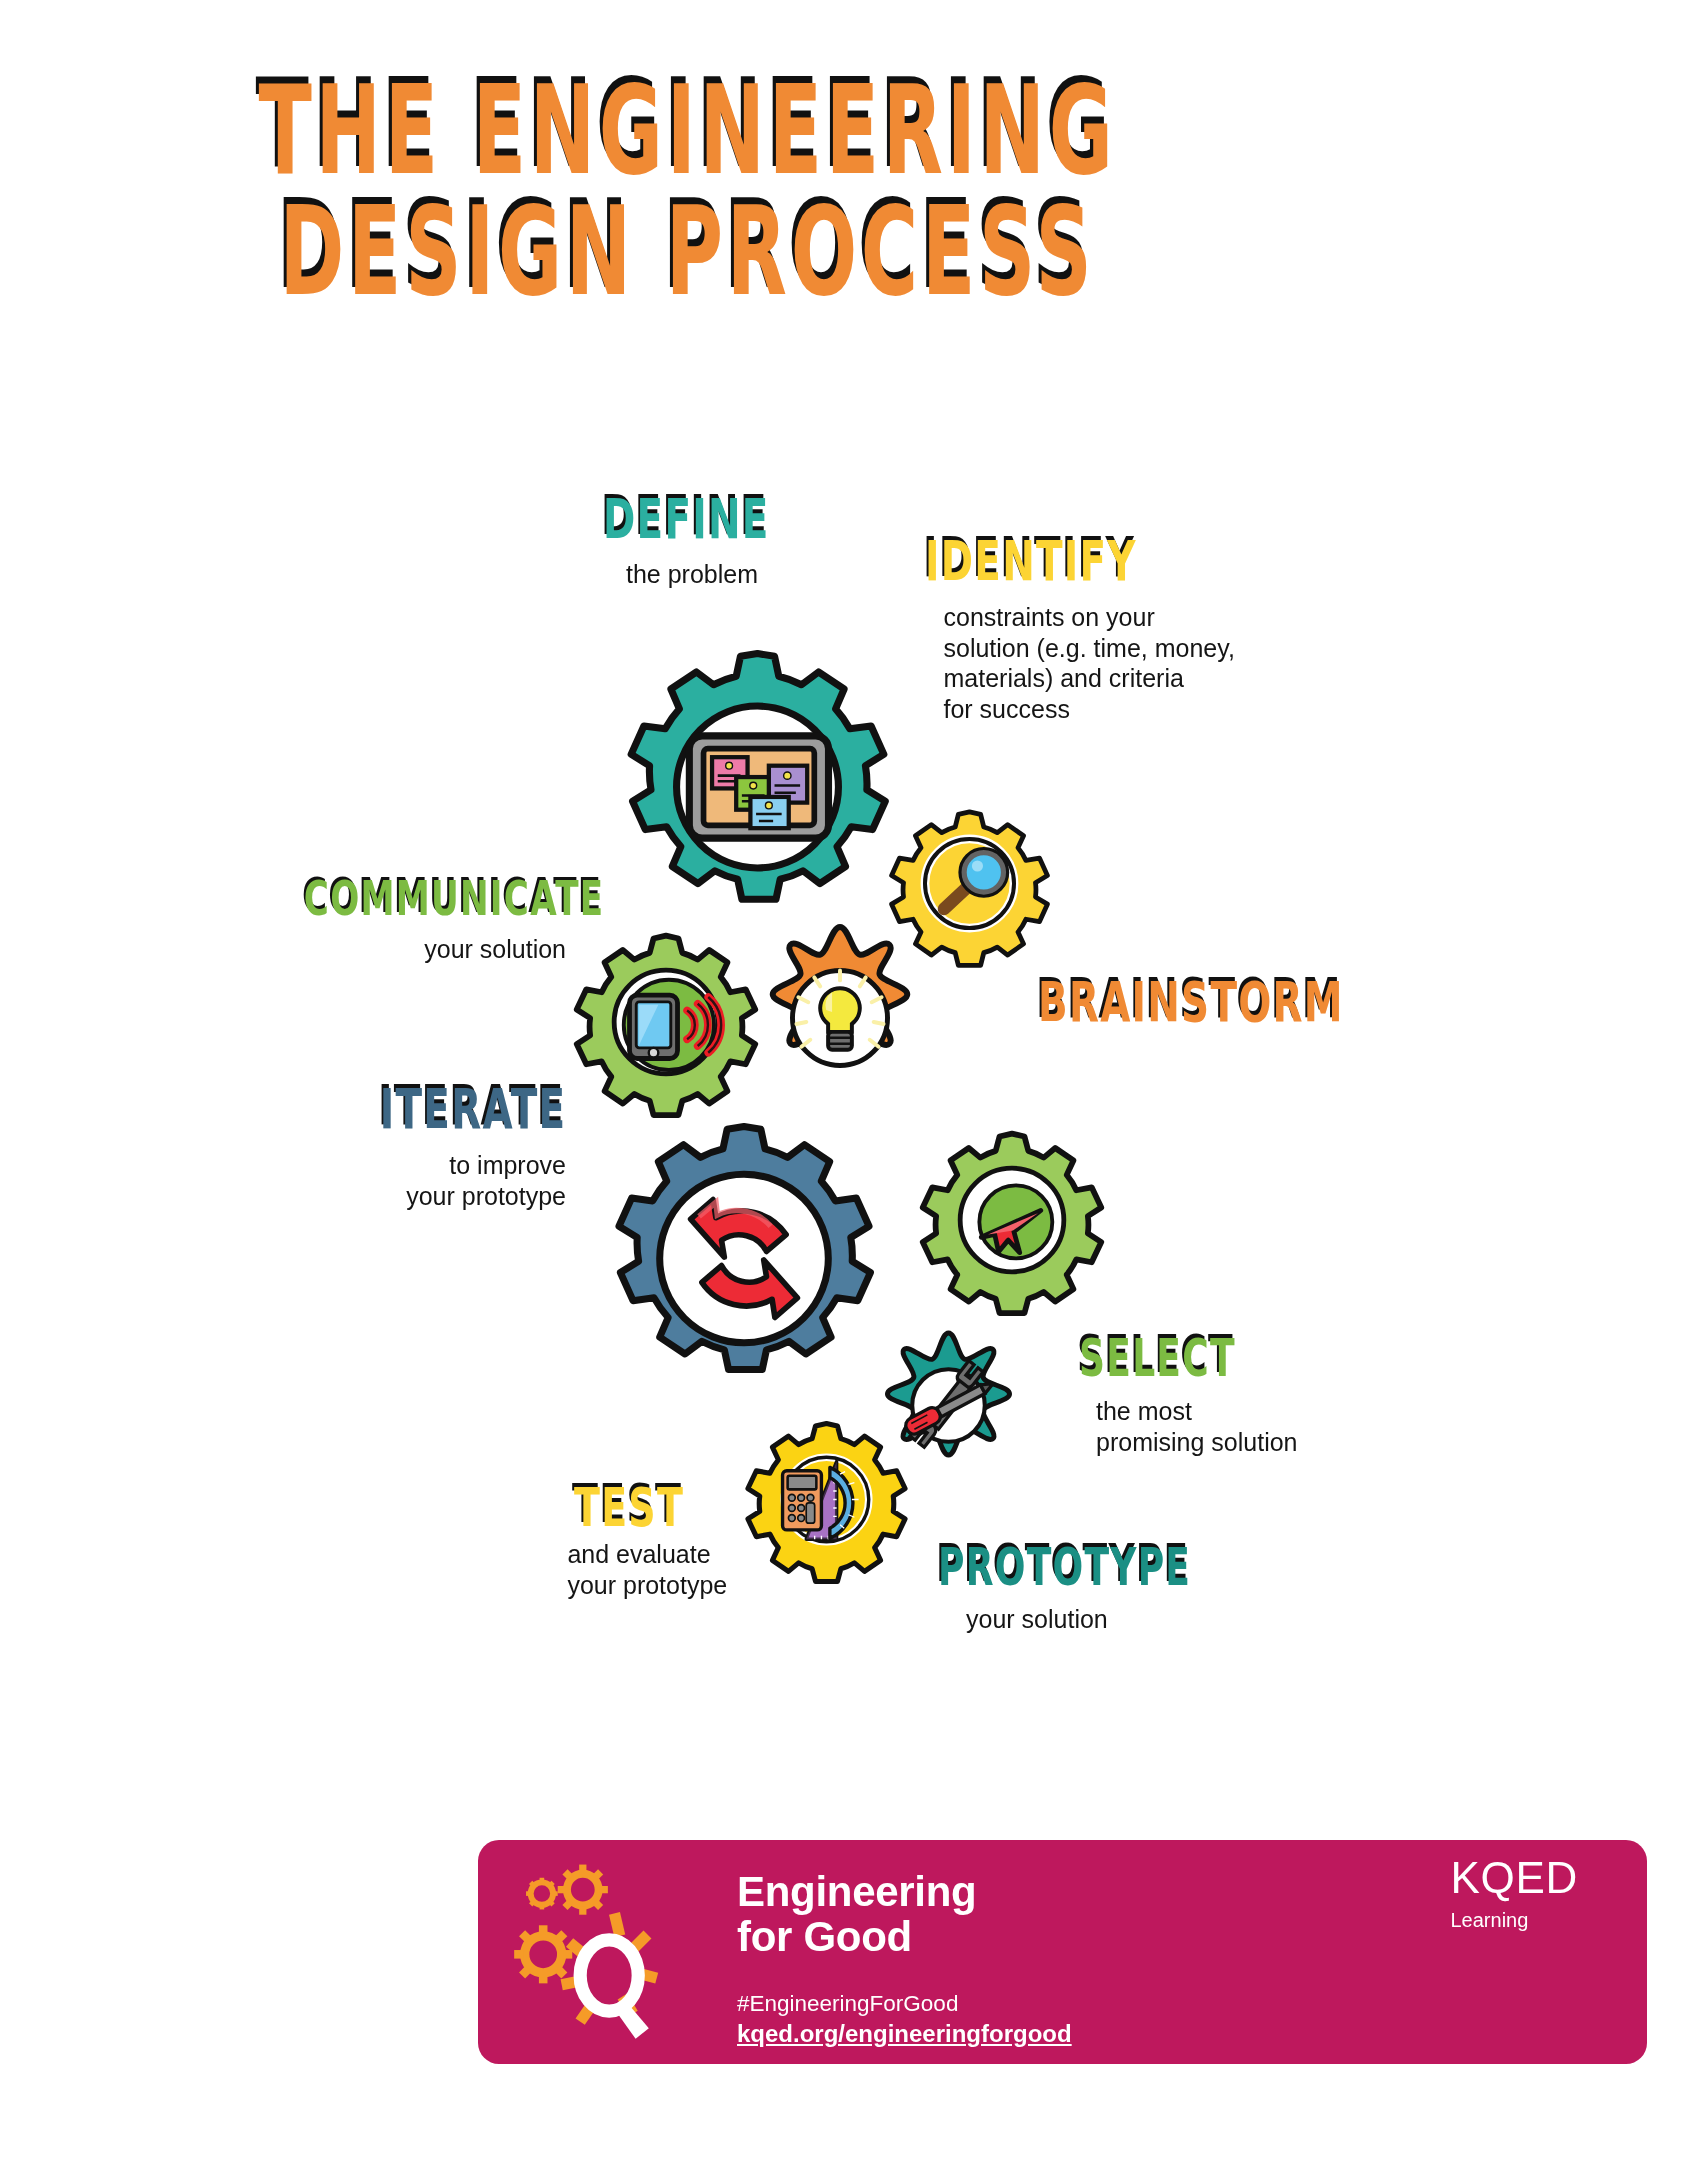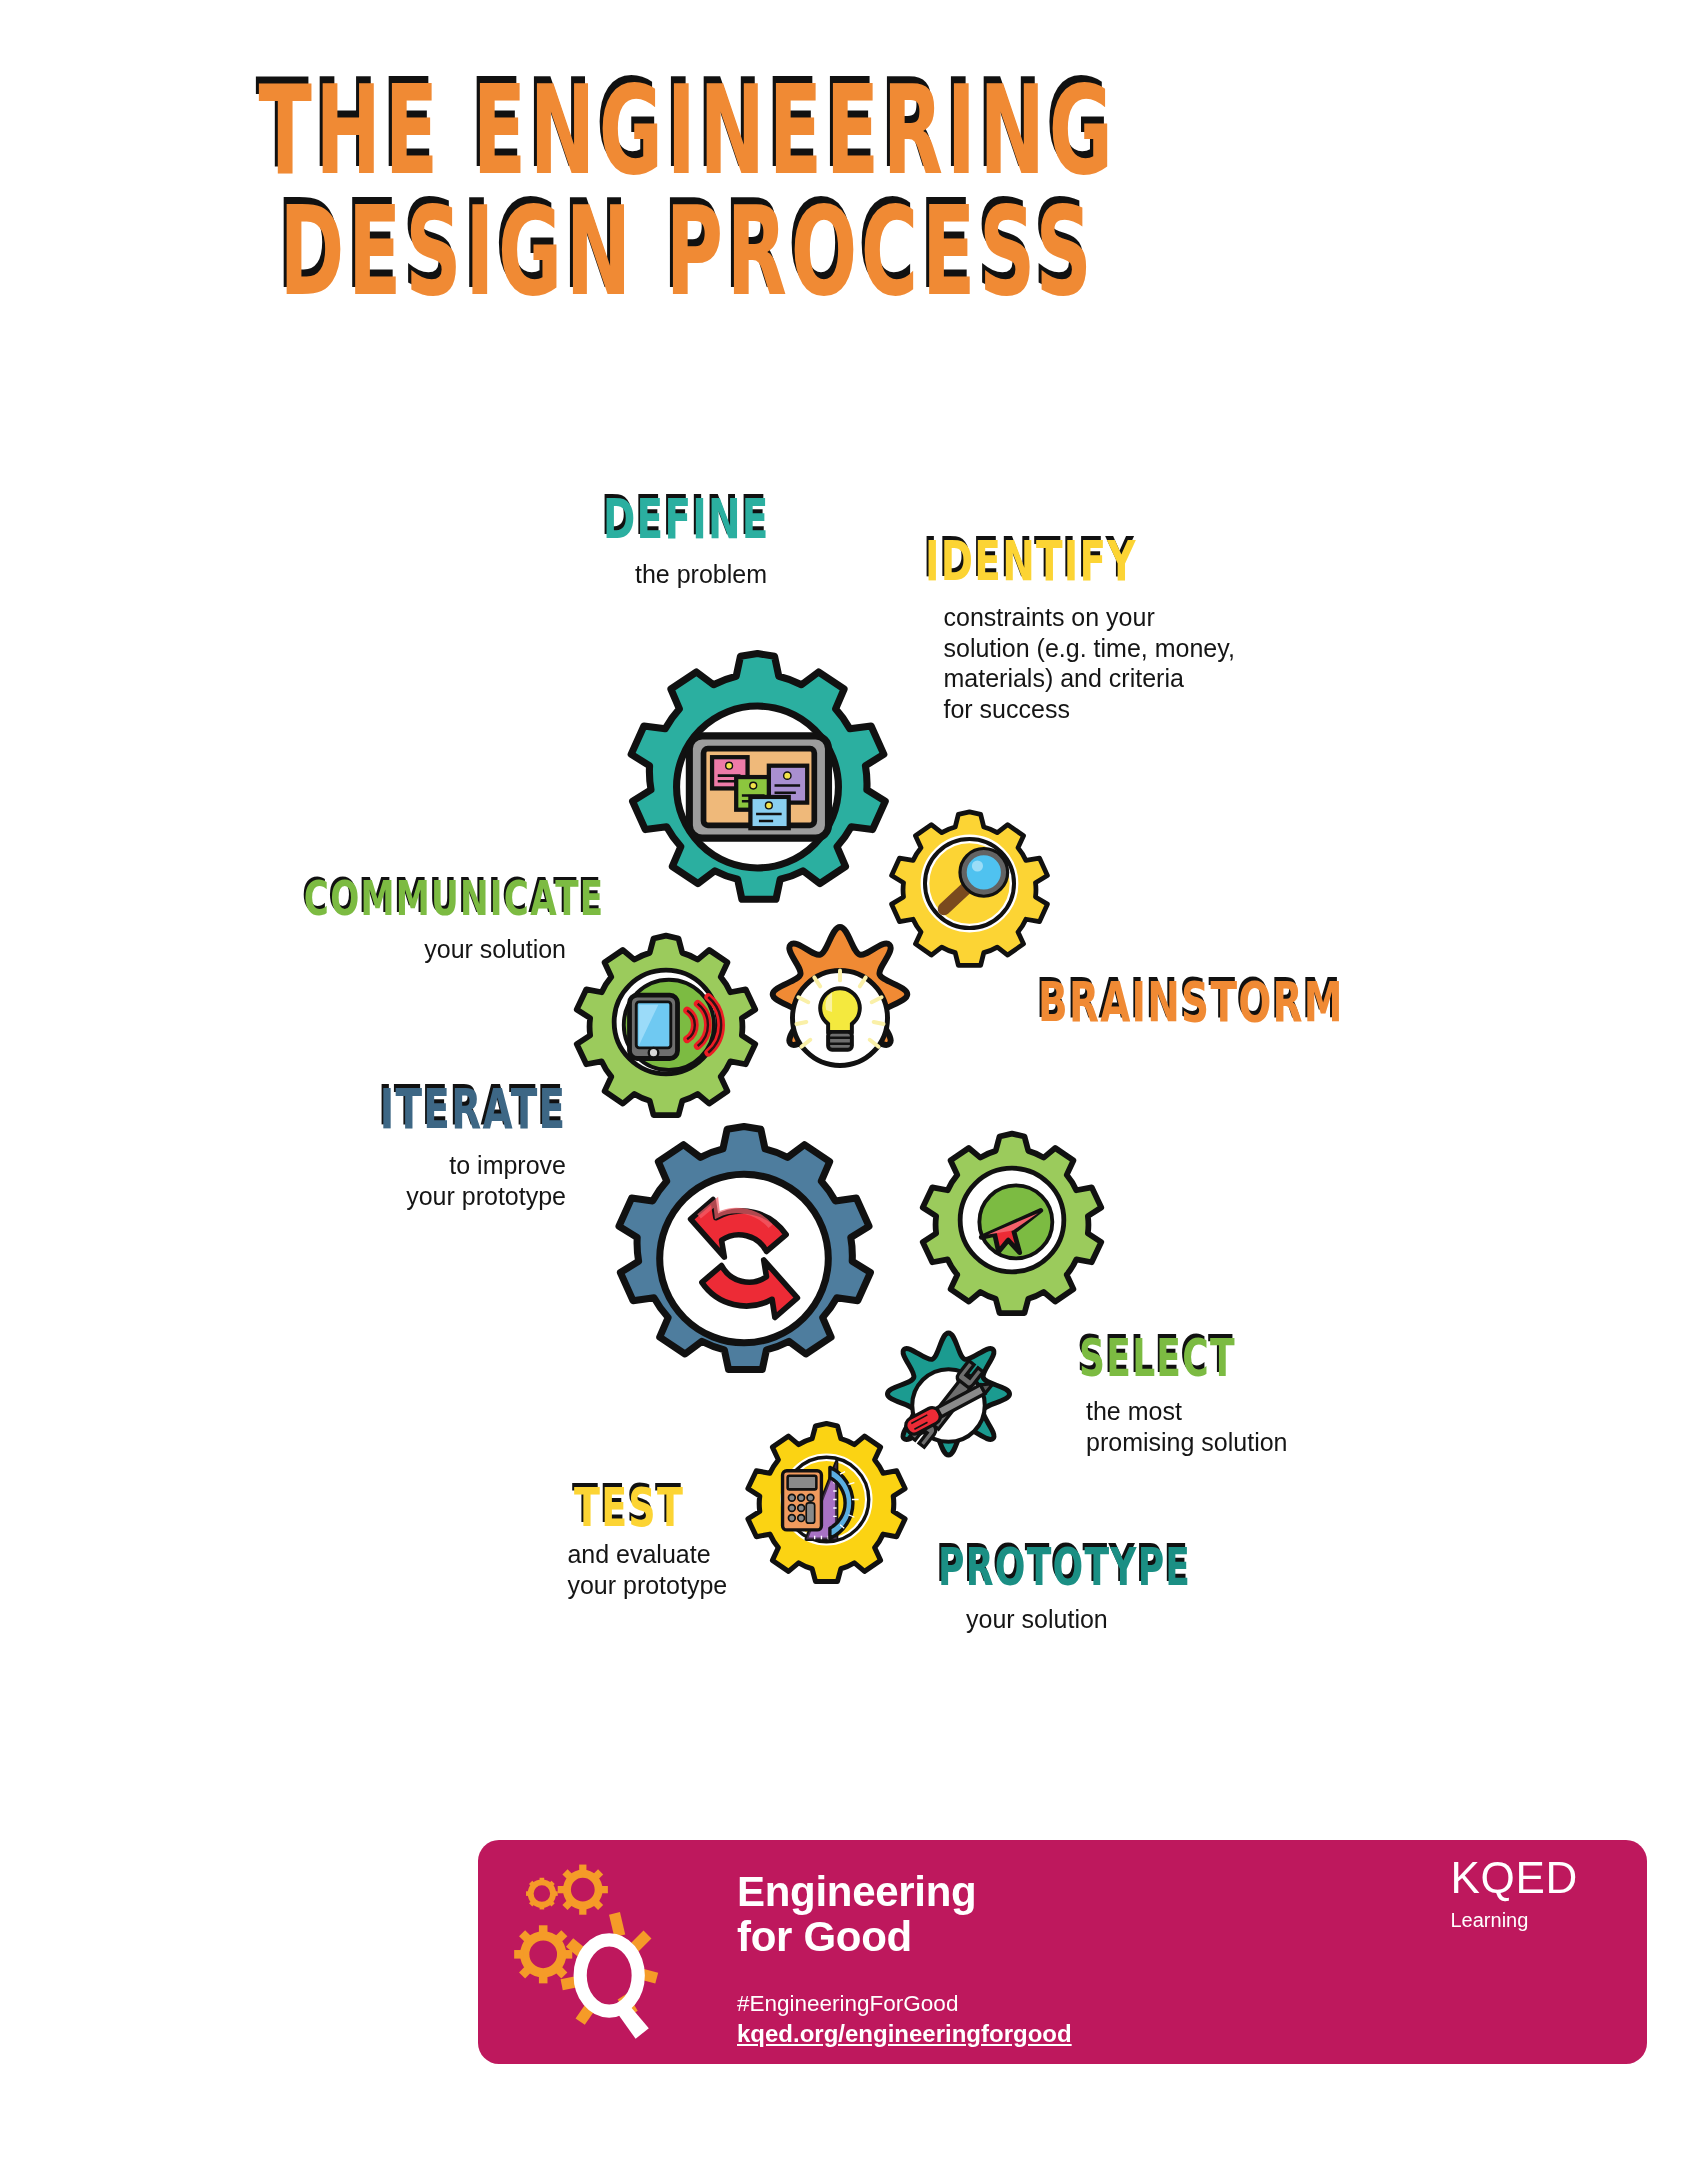--- a/index.html
+++ b/index.html
@@ -255,21 +255,21 @@
         <circle cx="59" cy="122" r="4"></circle>
           <circle cx="70" cy="122" r="4"></circle>
         <rect x="76" y="104" width="10" height="24" rx="3"></rect>
       </g>
     </g>
   </svg>
 </div>
 
 <div class="step" style="left:603px;top:495px;">
   <div class="step-head" style="font-size:41px;color:#2BAFA0;">DEFINE</div>
-  <div class="step-sub" style="margin-top:16px;margin-left:32px;">the problem</div>
+  <div class="step-sub" style="margin-top:16px;margin-left:23px;">the problem</div>
 </div>
 
 <div class="step" style="left:925px;top:537px;">
   <div class="step-head" style="font-size:41px;color:#FCD434;">IDENTIFY</div>
   <div class="step-sub" style="margin-top:17px;margin-left:18.5px;">constraints on your
 solution (e.g. time, money,
 materials) and criteria
 for success</div>
 </div>
 
@@ -283,21 +283,21 @@
   <div class="step-sub" style="margin-top:17px;text-align:right;">to improve
 your prototype</div>
 </div>
 
 <div class="step" style="left:1038px;top:978px;">
   <div class="step-head" style="font-size:41px;color:#F08A34;">BRAINSTORM</div>
 </div>
 
 <div class="step" style="left:1079px;top:1336px;">
   <div class="step-head" style="font-size:38px;color:#7CBB42;">SELECT</div>
-  <div class="step-sub" style="margin-top:16px;margin-left:7px;">the most
+  <div class="step-sub" style="margin-top:16px;margin-left:17px;">the most
 promising solution</div>
 </div>
 
 <div class="step" style="left:574px;top:1484px;">
   <div class="step-head" style="font-size:40px;color:#FCD434;">TEST</div>
   <div class="step-sub" style="margin-top:9px;margin-left:-6.6px;">and evaluate
 your prototype</div>
 </div>
 
 <div class="step" style="left:938px;top:1545px;">

